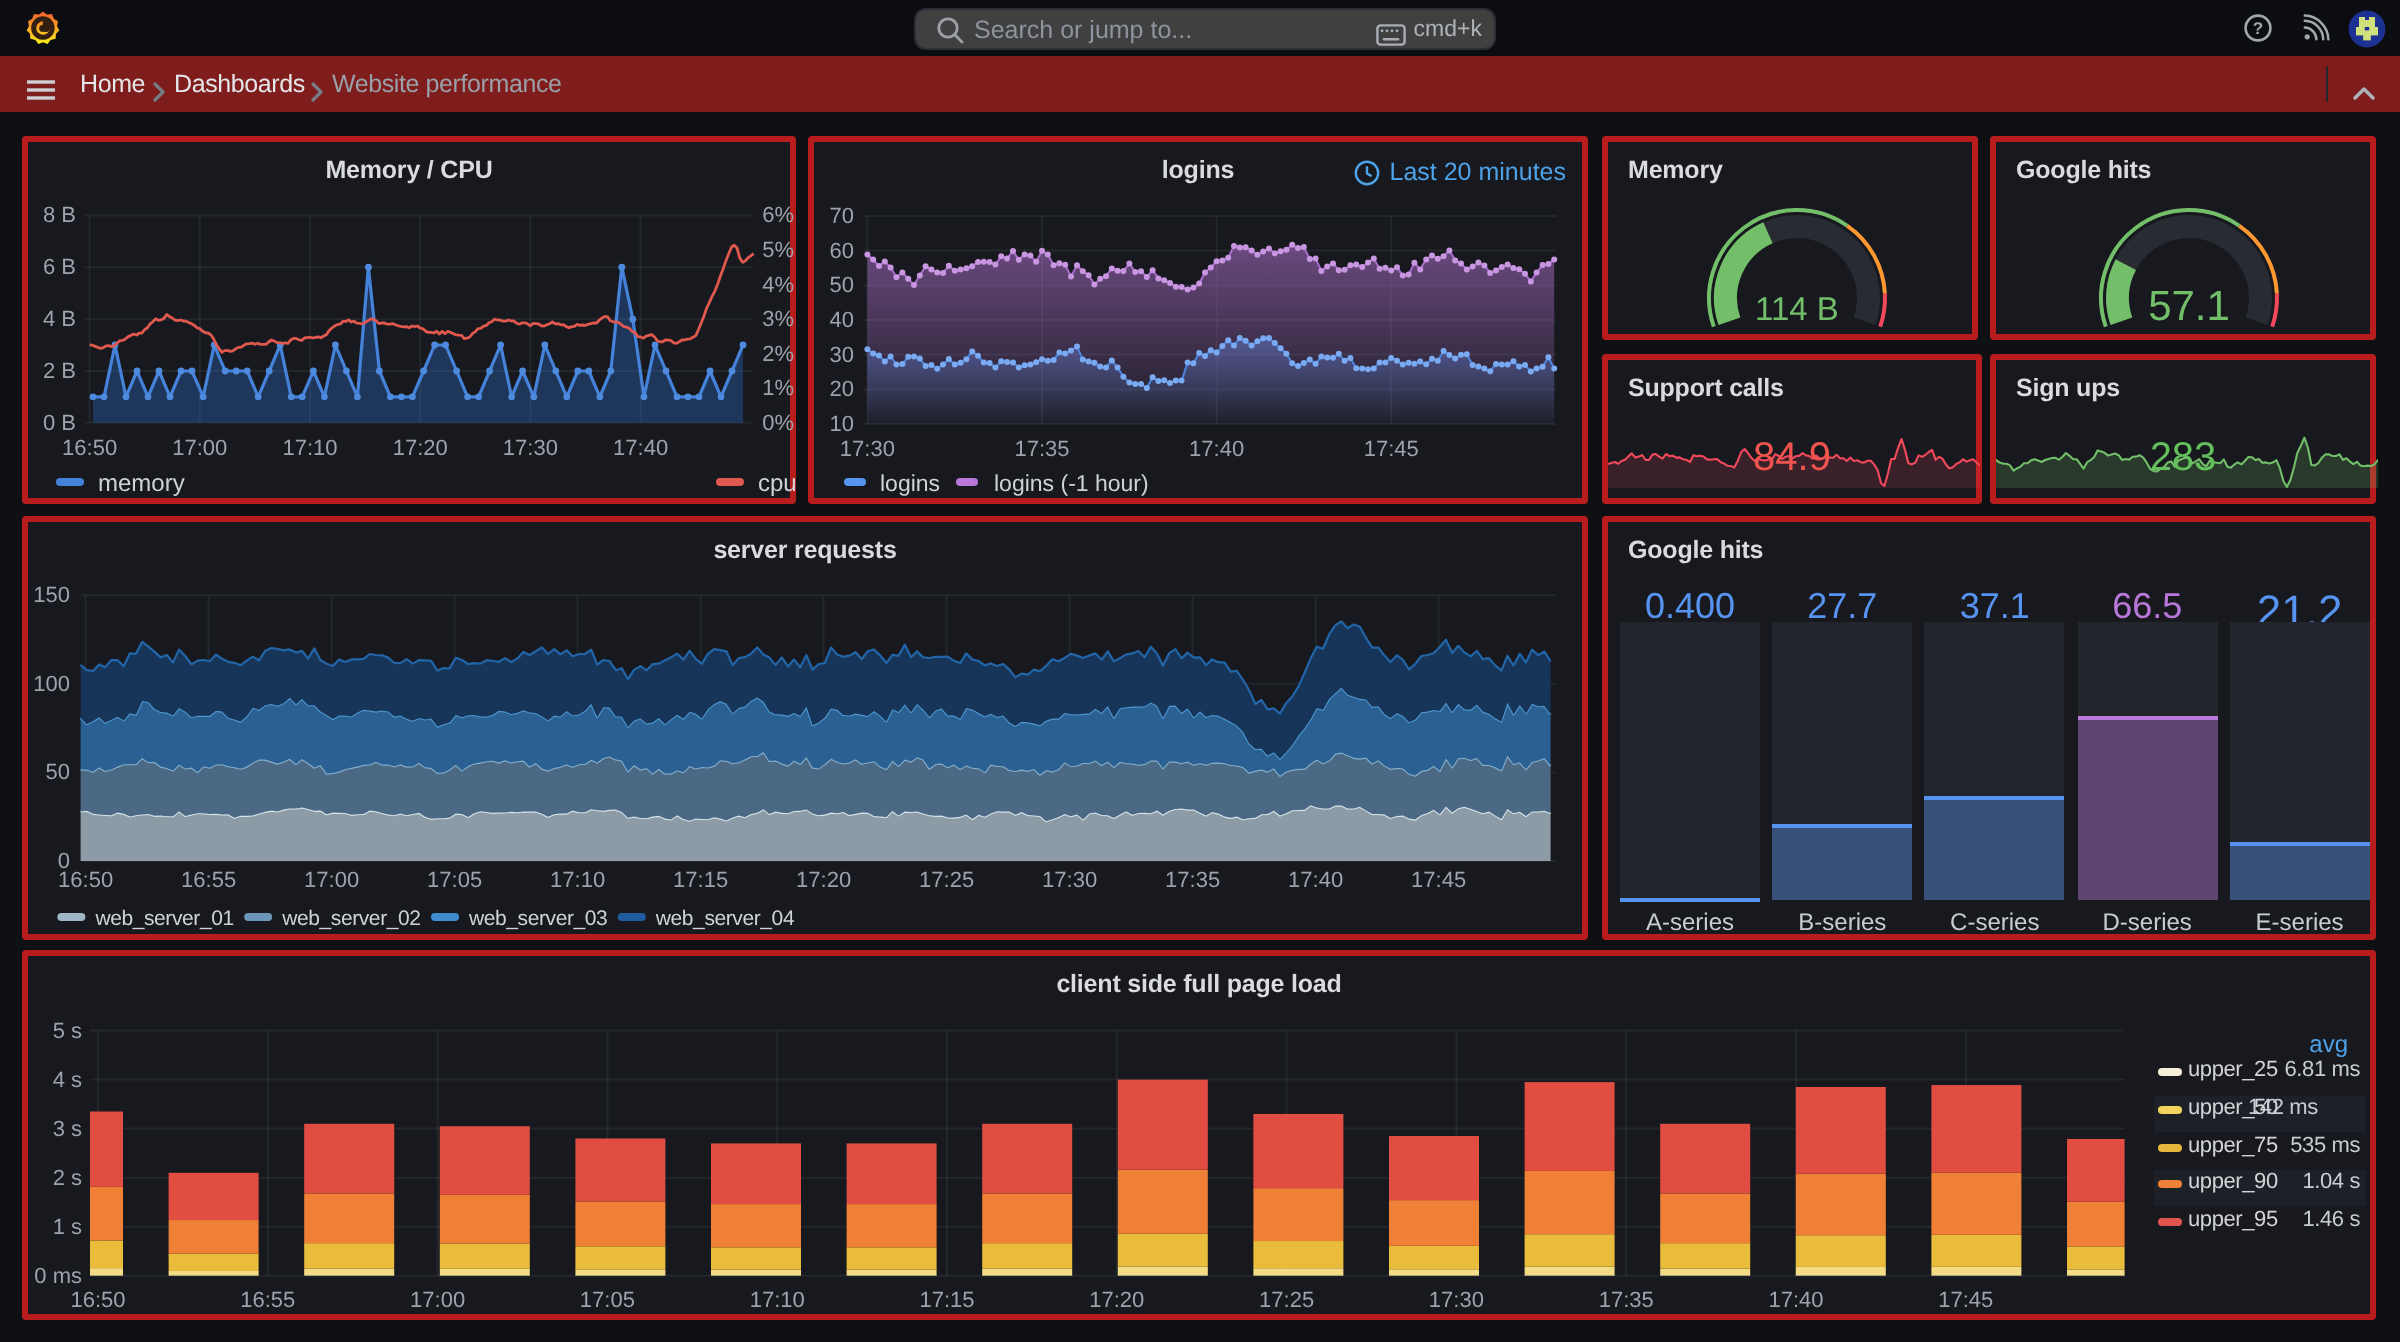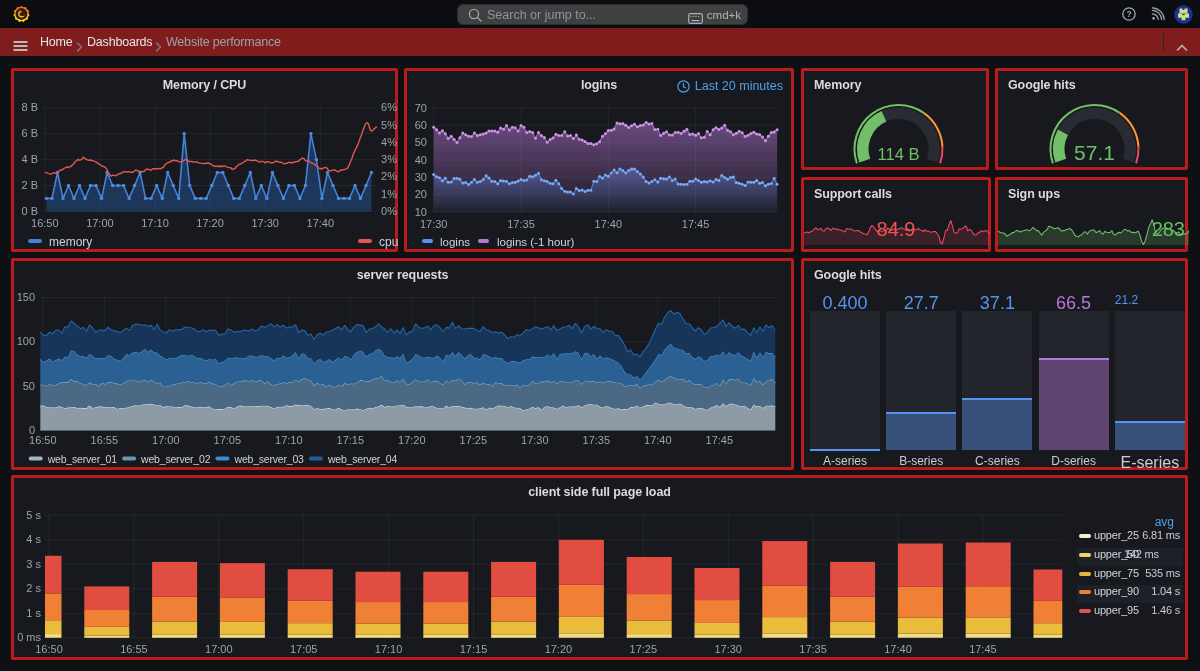--- a/index.html
+++ b/index.html
@@ -493,21 +493,21 @@
         <path d="M0.0 16.0L1.7 15.5L3.4 15.0L5.1 15.9L6.8 14.5L8.5 13.9L10.2 12.2L11.9 10.7L13.7 12.8L15.4 12.3L17.1 11.5L18.8 14.0L20.5 14.0L22.2 11.3L23.9 11.0L25.6 12.3L27.3 13.3L29.0 11.0L30.7 12.1L32.4 11.8L34.1 12.8L35.8 12.7L37.5 13.6L39.2 13.9L41.0 15.0L42.7 11.6L44.4 12.1L46.1 11.9L47.8 12.3L49.5 13.7L51.2 13.9L52.9 13.6L54.6 13.5L56.3 15.1L58.0 15.7L59.7 16.9L61.4 17.0L63.1 17.8L64.8 14.6L66.6 10.0L68.3 8.5L70.0 10.5L71.7 12.9L73.4 14.5L75.1 13.5L76.8 14.0L78.5 14.2L80.2 13.7L81.9 13.7L83.6 11.1L85.3 11.9L87.0 13.5L88.7 12.4L90.4 12.0L92.1 13.3L93.9 12.1L95.6 11.9L97.3 10.6L99.0 11.7L100.7 12.0L102.4 13.4L104.1 11.8L105.8 13.3L107.5 13.2L109.2 12.1L110.9 12.8L112.6 12.9L114.3 11.4L116.0 13.1L117.7 13.2L119.4 14.5L121.2 12.8L122.9 14.5L124.6 14.1L126.3 15.1L128.0 15.3L129.7 14.4L131.4 14.4L133.1 16.3L134.8 19.0L136.5 25.5L138.2 27.0L139.9 21.0L141.6 13.5L143.3 13.5L145.0 8.0L146.8 3.5L148.5 9.0L150.2 15.6L151.9 16.2L153.6 15.4L155.3 11.7L157.0 12.4L158.7 11.4L160.4 10.0L162.1 9.0L163.8 13.9L165.5 12.4L167.2 13.3L168.9 16.2L170.6 18.1L172.3 17.7L174.1 16.0L175.8 15.2L177.5 13.6L179.2 14.8L180.9 14.1L182.6 13.6L184.3 15.2L186.0 16.8" fill="none" stroke="#F2495C" stroke-width="1.05" stroke-linejoin="round"></path>
       </svg></div>
     <div style="position:absolute;left:0;top:38px;width:100%;text-align:center;font-size:20px;font-weight:500;color:#F0544F">84.9</div>
   </div>
 <div class="panel" style="left:995px;top:177px;width:193px;height:75px">
     <div class="ptl">Sign ups</div>
     <div style="position:absolute;left:0;bottom:0"><svg width="191" height="28">
         <path d="M0.0 13.9L1.8 15.3L3.5 15.8L5.3 15.9L7.0 16.7L8.8 19.3L10.5 18.2L12.3 17.3L14.0 15.6L15.8 15.6L17.5 14.2L19.3 13.6L21.0 14.2L22.8 15.0L24.5 14.0L26.3 13.5L28.0 13.0L29.8 12.9L31.5 13.9L33.3 12.4L35.0 10.5L36.8 11.9L38.6 13.6L40.3 13.6L42.1 16.0L43.8 18.3L45.6 15.1L47.3 14.1L49.1 12.5L50.8 9.2L52.6 9.8L54.3 10.4L56.1 11.8L57.8 11.3L59.6 10.8L61.3 11.6L63.1 14.0L64.8 13.5L66.6 13.8L68.3 12.4L70.1 12.3L71.8 11.6L73.6 12.8L75.3 15.2L77.1 18.5L78.9 19.6L80.6 19.7L82.4 18.2L84.1 17.5L85.9 15.2L87.6 14.7L89.4 17.3L91.1 14.4L92.9 13.5L94.6 12.9L96.4 13.2L98.1 15.7L99.9 14.7L101.6 13.6L103.4 16.1L105.1 17.2L106.9 14.4L108.6 15.2L110.4 15.4L112.1 15.6L113.9 13.7L115.7 17.4L117.4 17.9L119.2 16.2L120.9 15.2L122.7 16.2L124.4 14.5L126.2 12.5L127.9 12.6L129.7 14.0L131.4 13.5L133.2 15.4L134.9 15.2L136.7 15.8L138.4 15.3L140.2 14.1L141.9 18.0L143.7 24.5L145.4 27.5L147.2 24.0L148.9 18.0L150.7 10.4L152.4 7.0L154.2 2.8L156.0 8.0L157.7 16.5L159.5 16.7L161.2 15.5L163.0 12.8L164.7 11.2L166.5 11.2L168.2 12.0L170.0 12.0L171.7 11.2L173.5 13.9L175.2 13.1L177.0 14.8L178.7 16.1L180.5 14.9L182.2 16.7L184.0 17.1L185.7 16.8L187.5 17.0L189.2 16.2L191.0 13.9L191.0 30.0L0.0 30.0Z" fill="#73BF69" fill-opacity="0.2"></path>
         <path d="M0.0 13.9L1.8 15.3L3.5 15.8L5.3 15.9L7.0 16.7L8.8 19.3L10.5 18.2L12.3 17.3L14.0 15.6L15.8 15.6L17.5 14.2L19.3 13.6L21.0 14.2L22.8 15.0L24.5 14.0L26.3 13.5L28.0 13.0L29.8 12.9L31.5 13.9L33.3 12.4L35.0 10.5L36.8 11.9L38.6 13.6L40.3 13.6L42.1 16.0L43.8 18.3L45.6 15.1L47.3 14.1L49.1 12.5L50.8 9.2L52.6 9.8L54.3 10.4L56.1 11.8L57.8 11.3L59.6 10.8L61.3 11.6L63.1 14.0L64.8 13.5L66.6 13.8L68.3 12.4L70.1 12.3L71.8 11.6L73.6 12.8L75.3 15.2L77.1 18.5L78.9 19.6L80.6 19.7L82.4 18.2L84.1 17.5L85.9 15.2L87.6 14.7L89.4 17.3L91.1 14.4L92.9 13.5L94.6 12.9L96.4 13.2L98.1 15.7L99.9 14.7L101.6 13.6L103.4 16.1L105.1 17.2L106.9 14.4L108.6 15.2L110.4 15.4L112.1 15.6L113.9 13.7L115.7 17.4L117.4 17.9L119.2 16.2L120.9 15.2L122.7 16.2L124.4 14.5L126.2 12.5L127.9 12.6L129.7 14.0L131.4 13.5L133.2 15.4L134.9 15.2L136.7 15.8L138.4 15.3L140.2 14.1L141.9 18.0L143.7 24.5L145.4 27.5L147.2 24.0L148.9 18.0L150.7 10.4L152.4 7.0L154.2 2.8L156.0 8.0L157.7 16.5L159.5 16.7L161.2 15.5L163.0 12.8L164.7 11.2L166.5 11.2L168.2 12.0L170.0 12.0L171.7 11.2L173.5 13.9L175.2 13.1L177.0 14.8L178.7 16.1L180.5 14.9L182.2 16.7L184.0 17.1L185.7 16.8L187.5 17.0L189.2 16.2L191.0 13.9" fill="none" stroke="#73BF69" stroke-width="1.05" stroke-linejoin="round"></path>
       </svg></div>
-    <div style="position:absolute;left:0;top:38px;width:100%;text-align:right;font-size:20px;font-weight:500;color:#64C05C">283</div>
+    <div style="position:absolute;left:0;top:38px;width:100%;text-align:center;font-size:20px;font-weight:500;color:#64C05C">283</div>
   </div>
 <div class="panel" style="left:11px;top:258px;width:783px;height:212px">
     <div class="pt">server requests</div>
     <div style="position:absolute;left:0;top:0"><svg width="783" height="212">
         <line x1="26.7" y1="169.5" x2="764.3" y2="169.5" stroke="rgba(205,210,222,0.07)" stroke-width="1"></line>
         <text x="21" y="173.0" text-anchor="end" font-size="11" fill="#9DA3AB">0</text>
         <line x1="26.7" y1="125.2" x2="764.3" y2="125.2" stroke="rgba(205,210,222,0.07)" stroke-width="1"></line>
         <text x="21" y="128.7" text-anchor="end" font-size="11" fill="#9DA3AB">50</text>
         <line x1="26.7" y1="80.9" x2="764.3" y2="80.9" stroke="rgba(205,210,222,0.07)" stroke-width="1"></line>
         <text x="21" y="84.4" text-anchor="end" font-size="11" fill="#9DA3AB">100</text>
@@ -566,24 +566,24 @@
     <div style="position:absolute;left:82.2px;top:150.5px;width:70px;height:38.5px;background:rgba(87,148,242,0.40);border-top:2px solid #5794F2;box-sizing:border-box"></div>
     <div style="position:absolute;left:82.2px;top:193px;width:70px;text-align:center;font-size:12px;color:#C9CDD2">B-series</div>
     <div style="position:absolute;left:158.4px;top:32px;width:70px;text-align:center;font-size:18px;font-weight:500;color:#5794F2">37.1</div>
     <div style="position:absolute;left:158.4px;top:50px;width:70px;height:139px;background:#22252B"></div>
     <div style="position:absolute;left:158.4px;top:137.4px;width:70px;height:51.6px;background:rgba(87,148,242,0.40);border-top:2px solid #5794F2;box-sizing:border-box"></div>
     <div style="position:absolute;left:158.4px;top:193px;width:70px;text-align:center;font-size:12px;color:#C9CDD2">C-series</div>
     <div style="position:absolute;left:234.60000000000002px;top:32px;width:70px;text-align:center;font-size:18px;font-weight:500;color:#B877D9">66.5</div>
     <div style="position:absolute;left:234.60000000000002px;top:50px;width:70px;height:139px;background:#22252B"></div>
     <div style="position:absolute;left:234.60000000000002px;top:96.6px;width:70px;height:92.4px;background:rgba(184,119,217,0.40);border-top:2px solid #B877D9;box-sizing:border-box"></div>
     <div style="position:absolute;left:234.60000000000002px;top:193px;width:70px;text-align:center;font-size:12px;color:#C9CDD2">D-series</div>
-    <div style="position:absolute;left:310.8px;top:32px;width:70px;font-size:12px;font-weight:500;color:#5794F2">21.2</div>
+    <div style="position:absolute;left:310.8px;top:32px;width:70px;text-align:center;font-size:22px;font-weight:500;color:#5794F2">21.2</div>
     <div style="position:absolute;left:310.8px;top:50px;width:70px;height:139px;background:#22252B"></div>
     <div style="position:absolute;left:310.8px;top:159.5px;width:70px;height:29.5px;background:rgba(87,148,242,0.40);border-top:2px solid #5794F2;box-sizing:border-box"></div>
-    <div style="position:absolute;left:310.8px;top:193px;width:70px;text-align:center;font-size:16px;color:#C9CDD2">E-series</div>
+    <div style="position:absolute;left:310.8px;top:193px;width:70px;text-align:center;font-size:12px;color:#C9CDD2">E-series</div>
   </div>
 <div class="panel" style="left:11px;top:475px;width:1177px;height:185px">
     <div class="pt">client side full page load</div>
     <div style="position:absolute;left:0;top:0"><svg width="1177" height="185">
         <line x1="31.0" y1="159.9" x2="1048.3" y2="159.9" stroke="rgba(205,210,222,0.07)" stroke-width="1"></line>
         <text x="27" y="163.4" text-anchor="end" font-size="11" fill="#9DA3AB">0 ms</text>
         <line x1="31.0" y1="135.4" x2="1048.3" y2="135.4" stroke="rgba(205,210,222,0.07)" stroke-width="1"></line>
         <text x="27" y="138.9" text-anchor="end" font-size="11" fill="#9DA3AB">1 s</text>
         <line x1="31.0" y1="110.9" x2="1048.3" y2="110.9" stroke="rgba(205,210,222,0.07)" stroke-width="1"></line>
         <text x="27" y="114.4" text-anchor="end" font-size="11" fill="#9DA3AB">2 s</text>

